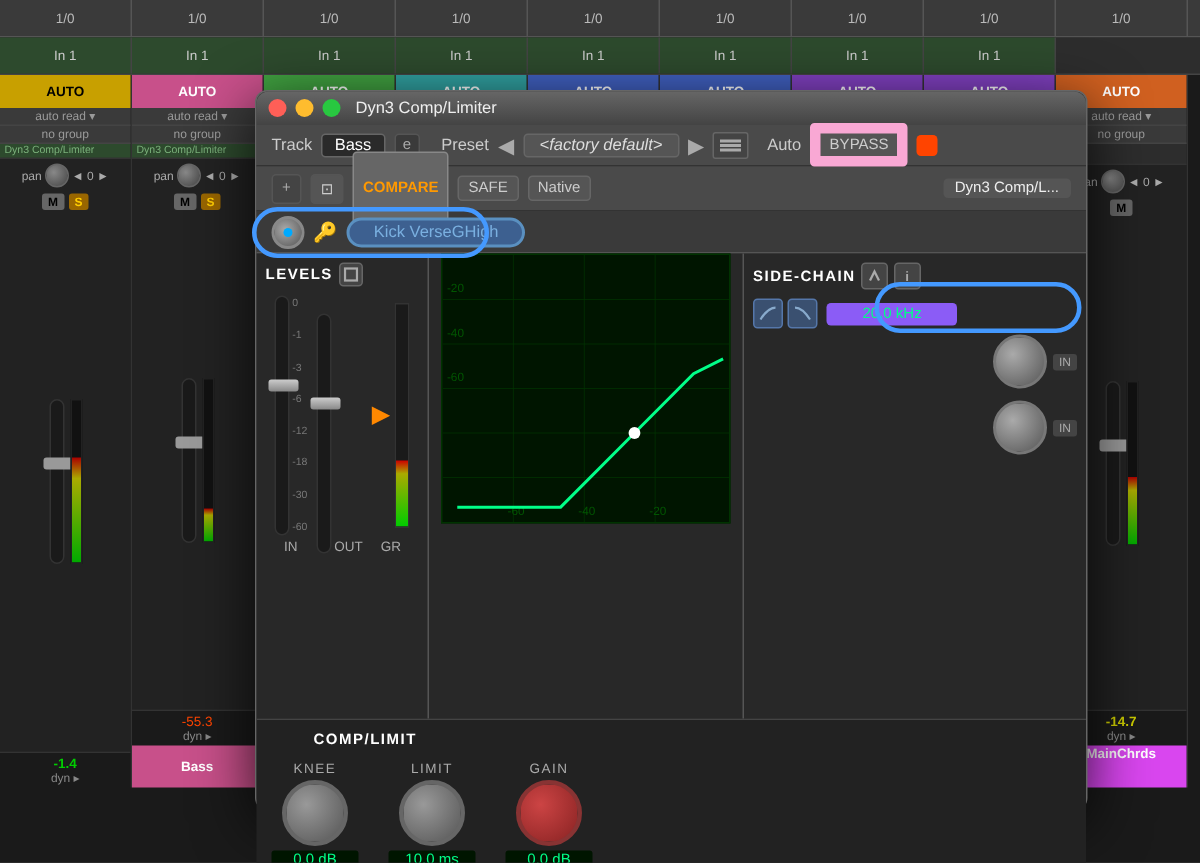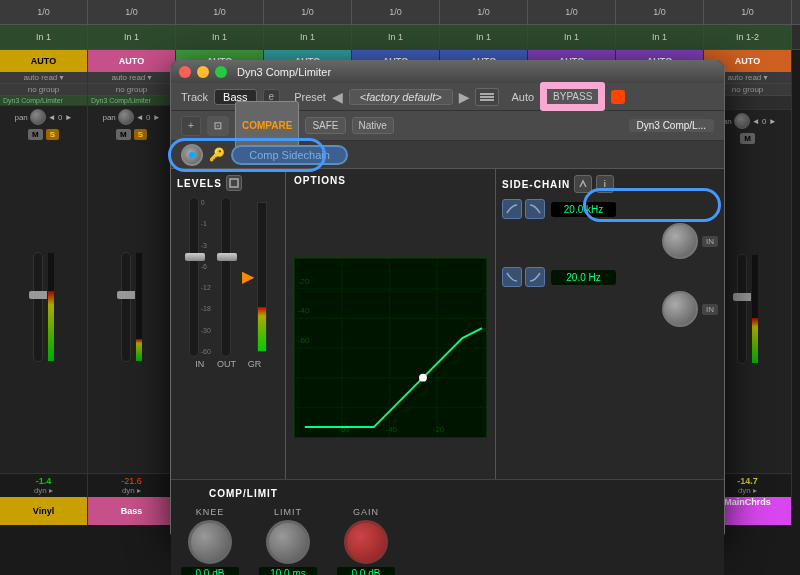--- a/index.html
+++ b/index.html
@@ -35,21 +35,20 @@
 </div>
 <div style="position:absolute;top:25px;left:0;width:800px;height:25px;display:flex;background:#2d2d2d;border-bottom:1px solid #444;z-index:1;">
   <div style="width:88px;border-right:1px solid #444;text-align:center;color:#ccc;font-size:9px;line-height:25px;background:#2d4a2d;">In 1</div>
   <div style="width:88px;border-right:1px solid #444;text-align:center;color:#ccc;font-size:9px;line-height:25px;background:#2d4a2d;">In 1</div>
   <div style="width:88px;border-right:1px solid #444;text-align:center;color:#ccc;font-size:9px;line-height:25px;background:#2d4a2d;">In 1</div>
   <div style="width:88px;border-right:1px solid #444;text-align:center;color:#ccc;font-size:9px;line-height:25px;background:#2d4a2d;">In 1</div>
   <div style="width:88px;border-right:1px solid #444;text-align:center;color:#ccc;font-size:9px;line-height:25px;background:#2d4a2d;">In 1</div>
   <div style="width:88px;border-right:1px solid #444;text-align:center;color:#ccc;font-size:9px;line-height:25px;background:#2d4a2d;">In 1</div>
   <div style="width:88px;border-right:1px solid #444;text-align:center;color:#ccc;font-size:9px;line-height:25px;background:#2d4a2d;">In 1</div>
   <div style="width:88px;border-right:1px solid #444;text-align:center;color:#ccc;font-size:9px;line-height:25px;background:#2d4a2d;">In 1</div>
-  <div style="width:88px;border-right:1px solid #444;text-align:center;color:#ccc;font-size:9px;line-height:25px;background:#2d4a2d;">In 1-2</div>
 </div>
 
 <div style="position:absolute;top:50px;left:0;width:800px;height:475px;display:flex;z-index:1;">
 
   <div style="width:88px;border-right:1px solid #333;display:flex;flex-direction:column;">
     <div style="height:22px;background:#c8a000;display:flex;align-items:center;justify-content:center;">
       <span style="font-size:9px;color:#000;font-weight:bold;">AUTO</span>
     </div>
     <div style="background:#3a3a3a;padding:1px 3px;font-size:8px;color:#9a9a9a;border-bottom:1px solid #444;text-align:center;">auto read ▾</div>
     <div style="background:#3a3a3a;padding:1px 3px;font-size:8px;color:#9a9a9a;border-bottom:1px solid #444;text-align:center;">no group</div>
@@ -70,23 +69,20 @@
         </div>
         <div style="width:8px;height:110px;background:#111;border:1px solid #222;position:relative;overflow:hidden;">
           <div style="position:absolute;bottom:0;width:100%;height:65%;background:linear-gradient(to top,#00aa00,#aaaa00 80%,#aa0000);"></div>
         </div>
       </div>
     </div>
     <div style="background:#1a1a1a;text-align:center;padding:2px;border-top:1px solid #333;">
       <div style="font-size:9px;color:#00cc00;font-weight:bold;">-1.4</div>
       <div style="font-size:8px;color:#888;">dyn ▸</div>
     </div>
-    <div style="height:28px;background:#c8a000;display:flex;align-items:center;justify-content:center;">
-      <span style="font-size:9px;font-weight:bold;color:#000;">Vinyl</span>
-    </div>
   </div>
 
   <div style="width:88px;border-right:1px solid #333;display:flex;flex-direction:column;">
     <div style="height:22px;background:#c8508a;display:flex;align-items:center;justify-content:center;">
       <span style="font-size:9px;color:#fff;font-weight:bold;">AUTO</span>
     </div>
     <div style="background:#3a3a3a;padding:1px 3px;font-size:8px;color:#9a9a9a;border-bottom:1px solid #444;text-align:center;">auto read ▾</div>
     <div style="background:#3a3a3a;padding:1px 3px;font-size:8px;color:#9a9a9a;border-bottom:1px solid #444;text-align:center;">no group</div>
     <div style="background:#2d4a2d;padding:1px 3px;font-size:7px;color:#7ab07a;border-bottom:1px solid #333;overflow:hidden;white-space:nowrap;">Dyn3 Comp/Limiter</div>
     <div style="flex:1;background:#222;display:flex;flex-direction:column;align-items:center;padding:3px;">
@@ -102,21 +98,21 @@
       <div style="flex:1;display:flex;align-items:center;gap:4px;">
         <div style="width:10px;height:110px;background:#1a1a1a;border:1px solid #333;border-radius:5px;position:relative;">
           <div style="position:absolute;width:20px;height:8px;background:#999;border-radius:2px;left:-5px;top:38px;"></div>
         </div>
         <div style="width:8px;height:110px;background:#111;border:1px solid #222;position:relative;overflow:hidden;">
           <div style="position:absolute;bottom:0;width:100%;height:20%;background:linear-gradient(to top,#00aa00,#aaaa00 80%,#aa0000);"></div>
         </div>
       </div>
     </div>
     <div style="background:#1a1a1a;text-align:center;padding:2px;border-top:1px solid #333;">
-      <div style="font-size:9px;color:#ff4400;">-21.6</div>
+      <div style="font-size:9px;color:#ff4400;">-55.3</div>
       <div style="font-size:8px;color:#888;">dyn ▸</div>
     </div>
     <div style="height:28px;background:#c8508a;display:flex;align-items:center;justify-content:center;">
       <span style="font-size:9px;font-weight:bold;color:#fff;">Bass</span>
     </div>
   </div>
 
   <div style="width:88px;border-right:1px solid #333;display:flex;flex-direction:column;">
     <div style="height:22px;background:#40a040;display:flex;align-items:center;justify-content:center;">
       <span style="font-size:9px;color:#fff;font-weight:bold;">AUTO</span>
@@ -394,21 +390,21 @@
     <div style="background:#555;color:#ccc;font-size:10px;padding:2px 6px;border-radius:3px;border:1px solid #666;cursor:pointer;">Native</div>
     <div style="flex:1;"></div>
     <div style="background:#555;color:#eee;font-size:10px;padding:1px 8px;border-radius:3px;">Dyn3 Comp/L...</div>
   </div>
 
   <div style="background:#3a3a3a;padding:3px 10px;display:flex;align-items:center;gap:6px;height:28px;border-bottom:1px solid #555;">
     <div style="width:22px;height:22px;border-radius:50%;background:radial-gradient(circle at 40% 40%,#aaa,#555);border:2px solid #888;display:flex;align-items:center;justify-content:center;cursor:pointer;">
       <div style="width:6px;height:6px;border-radius:50%;background:#00aaff;"></div>
     </div>
     <span style="color:#aaa;font-size:13px;">🔑</span>
-    <div style="background:#3d6090;color:#7ab0e0;font-size:11px;padding:2px 16px;border-radius:14px;border:2px solid #5a90c0;cursor:pointer;">Comp Sidechain</div>
+    <div style="background:#3d6090;color:#7ab0e0;font-size:11px;padding:2px 16px;border-radius:14px;border:2px solid #5a90c0;cursor:pointer;">Kick VerseGHigh</div>
   </div>
 
   <div style="display:flex;height:310px;">
 
     <div style="width:115px;background:#282828;border-right:1px solid #555;padding:6px;">
       <div style="color:#fff;font-size:10px;font-weight:bold;margin-bottom:6px;letter-spacing:1px;display:flex;align-items:center;gap:4px;">
         <span>LEVELS</span>
         <div style="width:16px;height:16px;border-radius:3px;background:#444;border:1px solid #666;display:flex;align-items:center;justify-content:center;cursor:pointer;">
           <svg width="10" height="10">
               <rect x="1" y="1" width="8" height="8" fill="none" stroke="#aaa" stroke-width="1.5"></rect>
@@ -429,21 +425,21 @@
                 <span>-6</span>
                 <span>-12</span>
                 <span>-18</span>
                 <span>-30</span>
                 <span>-60</span>
             </div>
           </div>
           <span style="color:#aaa;font-size:9px;">IN</span>
         </div>
 
-        <div style="display:flex;flex-direction:column;align-items:center;gap:2px;">
+        <div style="display:flex;align-items:flex-end;gap:2px;">
           <div style="display:flex;gap:2px;height:160px;align-items:stretch;">
             <div style="width:10px;background:#1a1a1a;border:1px solid #333;border-radius:5px;position:relative;">
               <div style="position:absolute;width:20px;height:8px;background:linear-gradient(to bottom,#ccc,#888);border-radius:2px;left:-5px;top:55px;cursor:pointer;"></div>
             </div>
           </div>
           <span style="color:#aaa;font-size:9px;">OUT</span>
         </div>
 
         <div style="display:flex;flex-direction:column;align-items:center;gap:2px;">
           <div style="height:160px;display:flex;align-items:center;gap:3px;">
@@ -451,24 +447,20 @@
             <div style="width:10px;height:150px;background:#1a1a1a;border:1px solid #333;position:relative;overflow:hidden;">
               <div style="position:absolute;bottom:0;width:100%;height:30%;background:linear-gradient(to top,#00cc00,#aaaa00 80%,#cc0000);"></div>
             </div>
           </div>
           <span style="color:#aaa;font-size:9px;">GR</span>
         </div>
       </div>
     </div>
 
     <div style="width:210px;background:#282828;border-right:1px solid #555;">
-      <div style="padding:6px 8px;">
-        <div style="color:#fff;font-size:10px;font-weight:bold;margin-bottom:6px;letter-spacing:1px;">OPTIONS</div>
-        <div style="height:60px;"></div>
-      </div>
 
       <div style="height:180px;background:#001500;border:1px solid #003300;margin:0 8px;position:relative;overflow:hidden;">
         <svg width="100%" height="100%" viewBox="0 0 194 180" preserveAspectRatio="none">
 
           <line x1="0" y1="30" x2="194" y2="30" stroke="#003300" stroke-width="0.5"></line>
           <line x1="0" y1="60" x2="194" y2="60" stroke="#003300" stroke-width="0.5"></line>
           <line x1="0" y1="90" x2="194" y2="90" stroke="#003300" stroke-width="0.5"></line>
           <line x1="0" y1="120" x2="194" y2="120" stroke="#003300" stroke-width="0.5"></line>
           <line x1="0" y1="150" x2="194" y2="150" stroke="#003300" stroke-width="0.5"></line>
           <line x1="48" y1="0" x2="48" y2="180" stroke="#003300" stroke-width="0.5"></line>
@@ -510,44 +502,29 @@
               <svg width="14" height="12" viewBox="0 0 14 12">
                   <path d="M2,10 Q7,2 12,2" fill="none" stroke="#88aacc" stroke-width="1.5"></path>
                 </svg>
             </div>
             <div style="width:20px;height:20px;border-radius:3px;background:#3a5070;border:1px solid #5577aa;display:flex;align-items:center;justify-content:center;cursor:pointer;">
               <svg width="14" height="12" viewBox="0 0 14 12">
                   <path d="M2,2 Q7,2 12,10" fill="none" stroke="#88aacc" stroke-width="1.5"></path>
                 </svg>
             </div>
           </div>
-          <div style="background:#000000;color:#00ff88;font-size:10px;padding:2px 8px;border-radius:3px;text-align:center;min-width:65px;">20.0 kHz</div>
+          <div style="background:#8b5cf6;color:#00ff88;font-size:10px;padding:2px 24px;border-radius:3px;text-align:left;min-width:65px;">20.0 kHz</div>
         </div>
         <div style="display:flex;align-items:center;justify-content:flex-end;gap:4px;">
           <div style="width:36px;height:36px;border-radius:50%;background:radial-gradient(circle at 35% 35%,#aaa,#555);border:2px solid #777;cursor:pointer;"></div>
           <div style="background:#444;color:#aaa;font-size:8px;padding:1px 4px;border-radius:2px;cursor:pointer;">IN</div>
         </div>
       </div>
 
       <div>
-        <div style="display:flex;align-items:center;gap:6px;margin-bottom:4px;">
-          <div style="display:flex;gap:3px;">
-            <div style="width:20px;height:20px;border-radius:3px;background:#3a5070;border:1px solid #5577aa;display:flex;align-items:center;justify-content:center;cursor:pointer;">
-              <svg width="14" height="12" viewBox="0 0 14 12">
-                  <path d="M2,2 Q7,10 12,10" fill="none" stroke="#88aacc" stroke-width="1.5"></path>
-                </svg>
-            </div>
-            <div style="width:20px;height:20px;border-radius:3px;background:#3a5070;border:1px solid #5577aa;display:flex;align-items:center;justify-content:center;cursor:pointer;">
-              <svg width="14" height="12" viewBox="0 0 14 12">
-                  <path d="M2,10 Q7,10 12,2" fill="none" stroke="#88aacc" stroke-width="1.5"></path>
-                </svg>
-            </div>
-          </div>
-          <div style="background:#001500;color:#00ff88;font-size:10px;padding:2px 8px;border-radius:3px;text-align:center;min-width:65px;">20.0 Hz</div>
-        </div>
         <div style="display:flex;align-items:center;justify-content:flex-end;gap:4px;">
           <div style="width:36px;height:36px;border-radius:50%;background:radial-gradient(circle at 35% 35%,#aaa,#555);border:2px solid #777;cursor:pointer;"></div>
           <div style="background:#444;color:#aaa;font-size:8px;padding:1px 4px;border-radius:2px;cursor:pointer;">IN</div>
         </div>
       </div>
     </div>
   </div>
 
   <div style="background:#222;border-top:1px solid #444;padding:8px 10px;">
     <div style="color:#fff;font-size:10px;font-weight:bold;margin-bottom:8px;letter-spacing:1px;padding-left:28px;">COMP/LIMIT</div>

